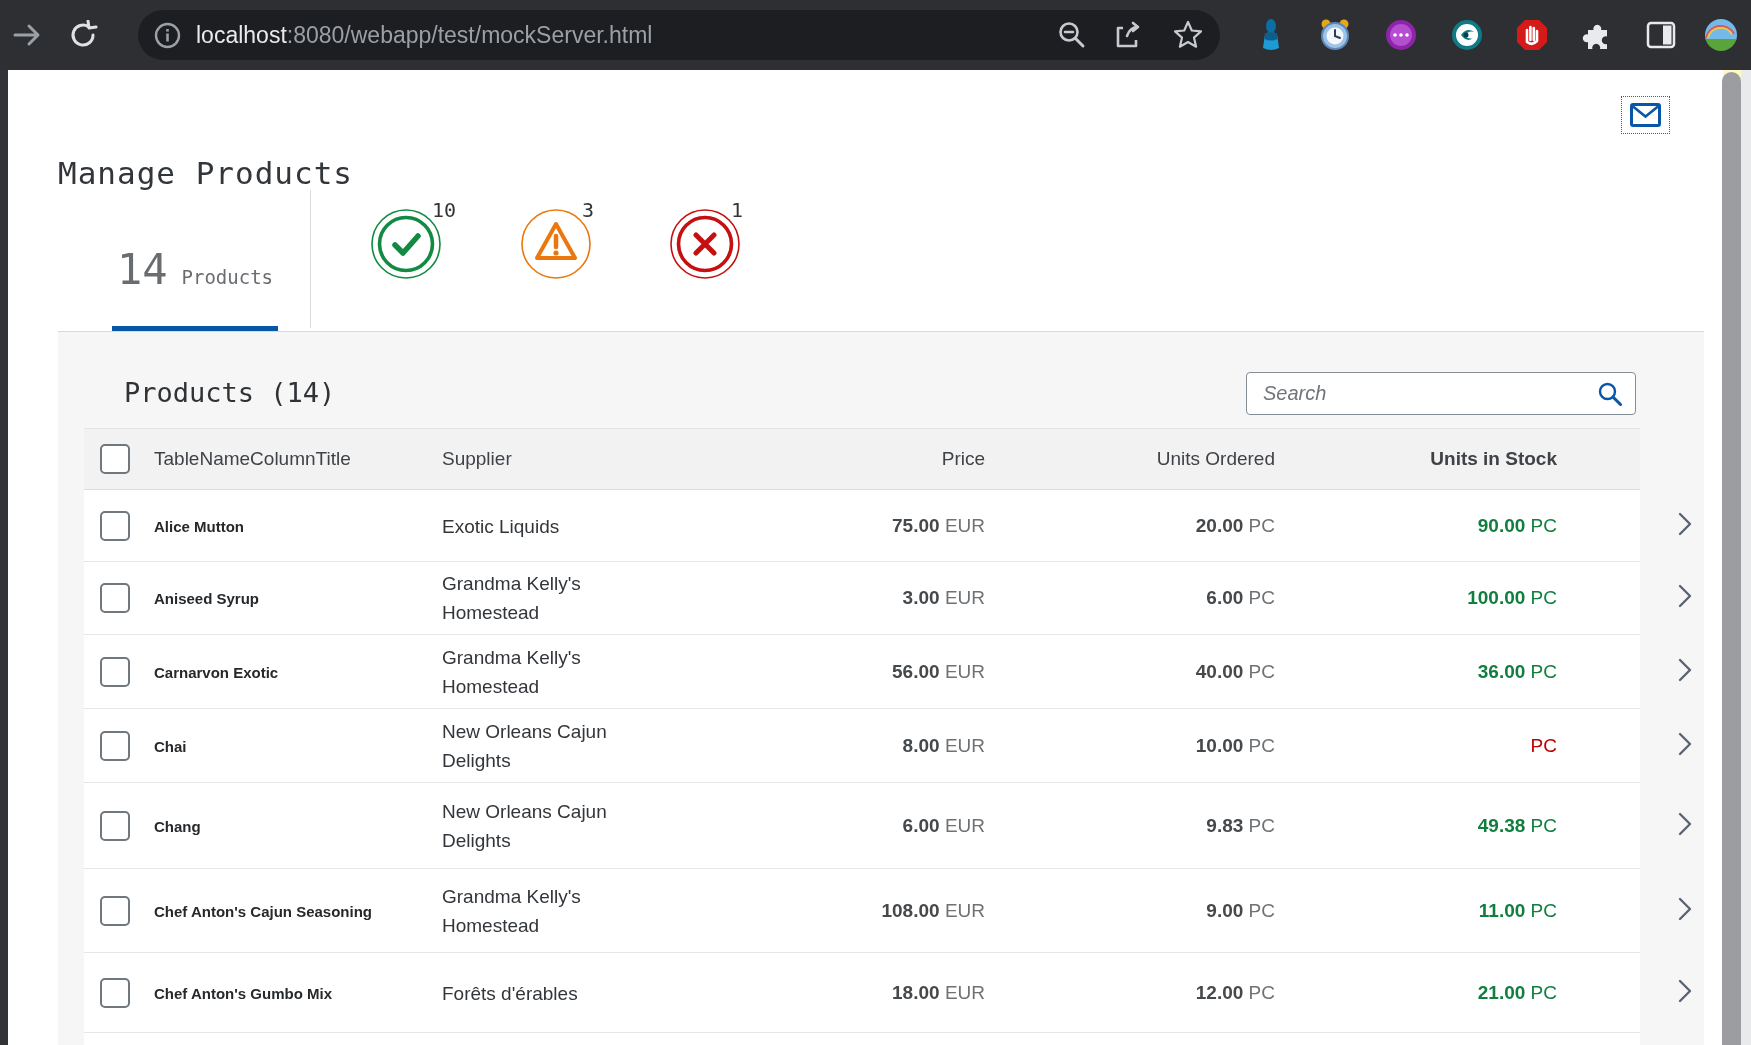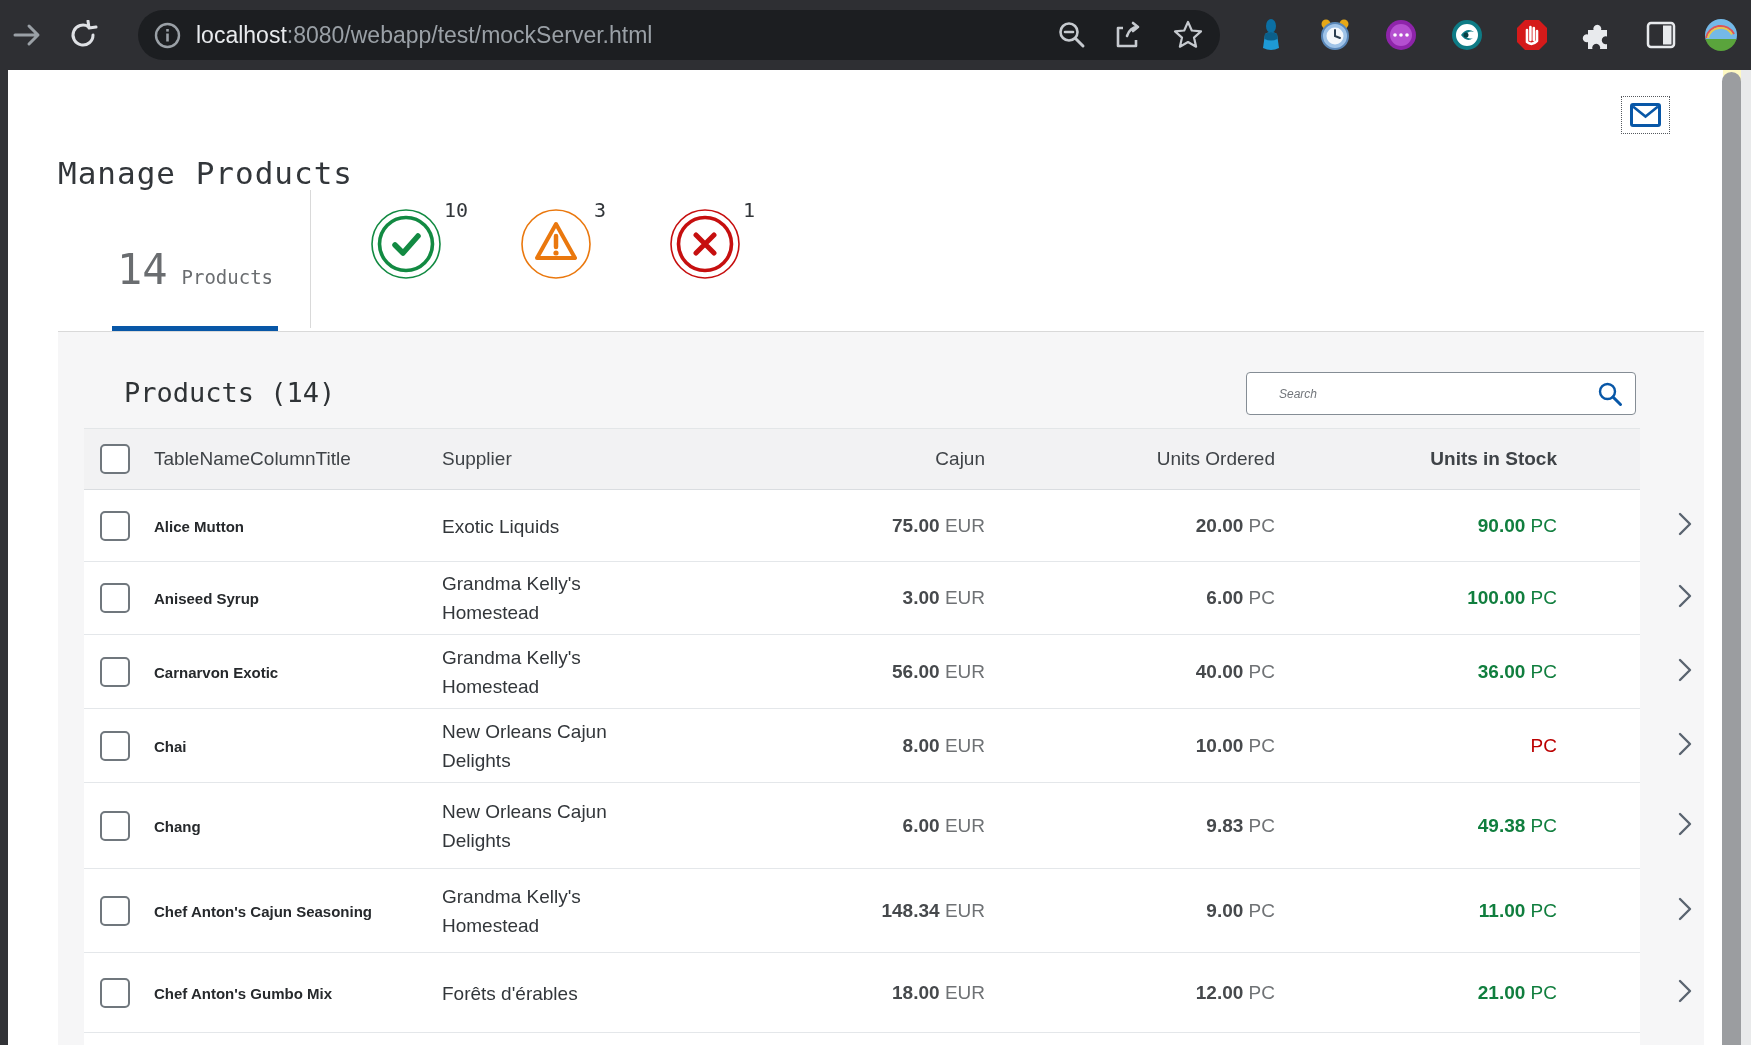--- a/index.html
+++ b/index.html
@@ -30,30 +30,30 @@
   
   #tabbar-underline{left:104px;top:256px;width:166px;height:5px;background:#0857a7;}
   #content-bg{left:50px;top:261px;width:1646px;height:714px;background:#f6f6f7;border-top:1px solid #d9d9d9;}
   #tab-all{left:104px;top:150px;width:166px;height:100px;display:flex;align-items:baseline;
            justify-content:center;gap:14px;font-family:"DejaVu Sans Mono",monospace;color:#6a6d70;}
   #tab-all .big{font-size:42px;line-height:100px;}
   #tab-all .small{font-size:19px;}
   #tab-divider{left:302px;top:120px;width:1px;height:138px;background:#d9d9d9;}
   .icon-tab{width:150px;height:160px;top:98px;}
   .icon-tab .circle{position:absolute;left:50%;top:40px;transform:translateX(-50%);}
-  .icon-tab .count{position:absolute;left:50%;top:30px;margin-left:38px;
+  .icon-tab .count{position:absolute;left:50%;top:30px;margin-left:26px;
         font-family:"DejaVu Sans Mono",monospace;font-size:20px;color:#32363a;}
   .icon-tab .lbl{position:absolute;left:50%;transform:translateX(-50%);top:213px;white-space:nowrap;
         font-family:"DejaVu Sans Mono",monospace;font-size:19px;color:#6a6d70;}
 
   
   #panel-title{left:116px;top:307px;font-family:"DejaVu Sans Mono",monospace;font-size:27px;color:#2f3336;}
   #search-box{left:1238px;top:302px;width:390px;height:43px;background:#fff;border:1px solid #858d95;
               border-radius:4px;box-sizing:border-box;display:flex;align-items:center;}
-  #search-box input{border:none;outline:none;flex:1;margin-left:30px;font-size:12px;font-style:italic;
+  #search-box input{border:none;outline:none;flex:1;margin-left:14px;font-size:20px;font-style:italic;
               color:#3a3d40;background:transparent;font-family:"Liberation Sans",sans-serif;}
   #search-box input::placeholder{color:#71757a;}
   #table-panel{left:76px;top:358px;width:1556px;height:617px;background:#fff;}
   #thead{position:relative;height:60px;background:#f2f2f3;border-top:1px solid #e3e6e8;
          border-bottom:1px solid #dadde0;box-sizing:content-box;}
   .hcell{position:absolute;top:50%;transform:translateY(-50%);font-size:19px;color:#3f4347;white-space:nowrap;}
   .row{position:relative;border-bottom:1px solid #e4e7ea;box-sizing:border-box;}
   .ck{position:absolute;left:16px;top:50%;transform:translateY(-50%);width:26px;height:26px;
       border:2px solid #70777d;border-radius:5px;background:#fff;}
   .cname{position:absolute;left:70px;top:50%;transform:translateY(-50%);width:228px;
@@ -243,21 +243,21 @@
         <circle cx="10.5" cy="10.5" r="7.5" stroke="#0857a7" stroke-width="2.4" fill="none"></circle>
         <path d="M16 16 L23.5 23.5" stroke="#0857a7" stroke-width="3" stroke-linecap="round"></path>
       </svg>
     </div>
 
     <div class="abs" id="table-panel">
       <div id="thead">
         <div class="ck" style="left:16px;"></div>
         <div class="hcell" style="left:70px;">TableNameColumnTitle</div>
         <div class="hcell" style="left:358px;">Supplier</div>
-        <div class="hcell" style="right:655px;">Cajun</div>
+        <div class="hcell" style="right:655px;">Price</div>
         <div class="hcell" style="right:365px;">Units Ordered</div>
         <div class="hcell" style="right:83px;font-weight:bold;">Units in Stock</div>
       </div>
       <div id="tbody">
           <div class="row" style="height: 72px;">
             <div class="ck"></div>
             <div class="cname">Alice Mutton</div>
             <div class="csup">Exotic Liquids</div>
             <div class="cnum" style="right:655px;"><span class="v">75.00</span> <span class="u">EUR</span></div>
             <div class="cnum" style="right:365px;"><span class="v">20.00</span> <span class="u">PC</span></div>
@@ -307,21 +307,21 @@
             <div class="cnum" style="right:365px;"><span class="v">9.83</span> <span class="u">PC</span></div>
             <div class="cnum pos" style="right:83px;"><span class="v">49.38</span> <span class="u">PC</span></div>
             <span class="chev"><svg width="14" height="24" viewBox="0 0 14 24">
                 <path d="M2 2 L12 12 L2 22" stroke="#5a6470" stroke-width="2.4" fill="none" stroke-linecap="round" stroke-linejoin="round"></path>
               </svg></span>
           </div>
           <div class="row" style="height: 84px;">
             <div class="ck"></div>
             <div class="cname">Chef Anton's Cajun Seasoning</div>
             <div class="csup">Grandma Kelly's Homestead</div>
-            <div class="cnum" style="right:655px;"><span class="v">148.34</span> <span class="u">EUR</span></div>
+            <div class="cnum" style="right:655px;"><span class="v">108.00</span> <span class="u">EUR</span></div>
             <div class="cnum" style="right:365px;"><span class="v">9.00</span> <span class="u">PC</span></div>
             <div class="cnum pos" style="right:83px;"><span class="v">11.00</span> <span class="u">PC</span></div>
             <span class="chev"><svg width="14" height="24" viewBox="0 0 14 24">
                 <path d="M2 2 L12 12 L2 22" stroke="#5a6470" stroke-width="2.4" fill="none" stroke-linecap="round" stroke-linejoin="round"></path>
               </svg></span>
           </div>
           <div class="row" style="height: 80px;">
             <div class="ck"></div>
             <div class="cname">Chef Anton's Gumbo Mix</div>
             <div class="csup">Forêts d'érables</div>

